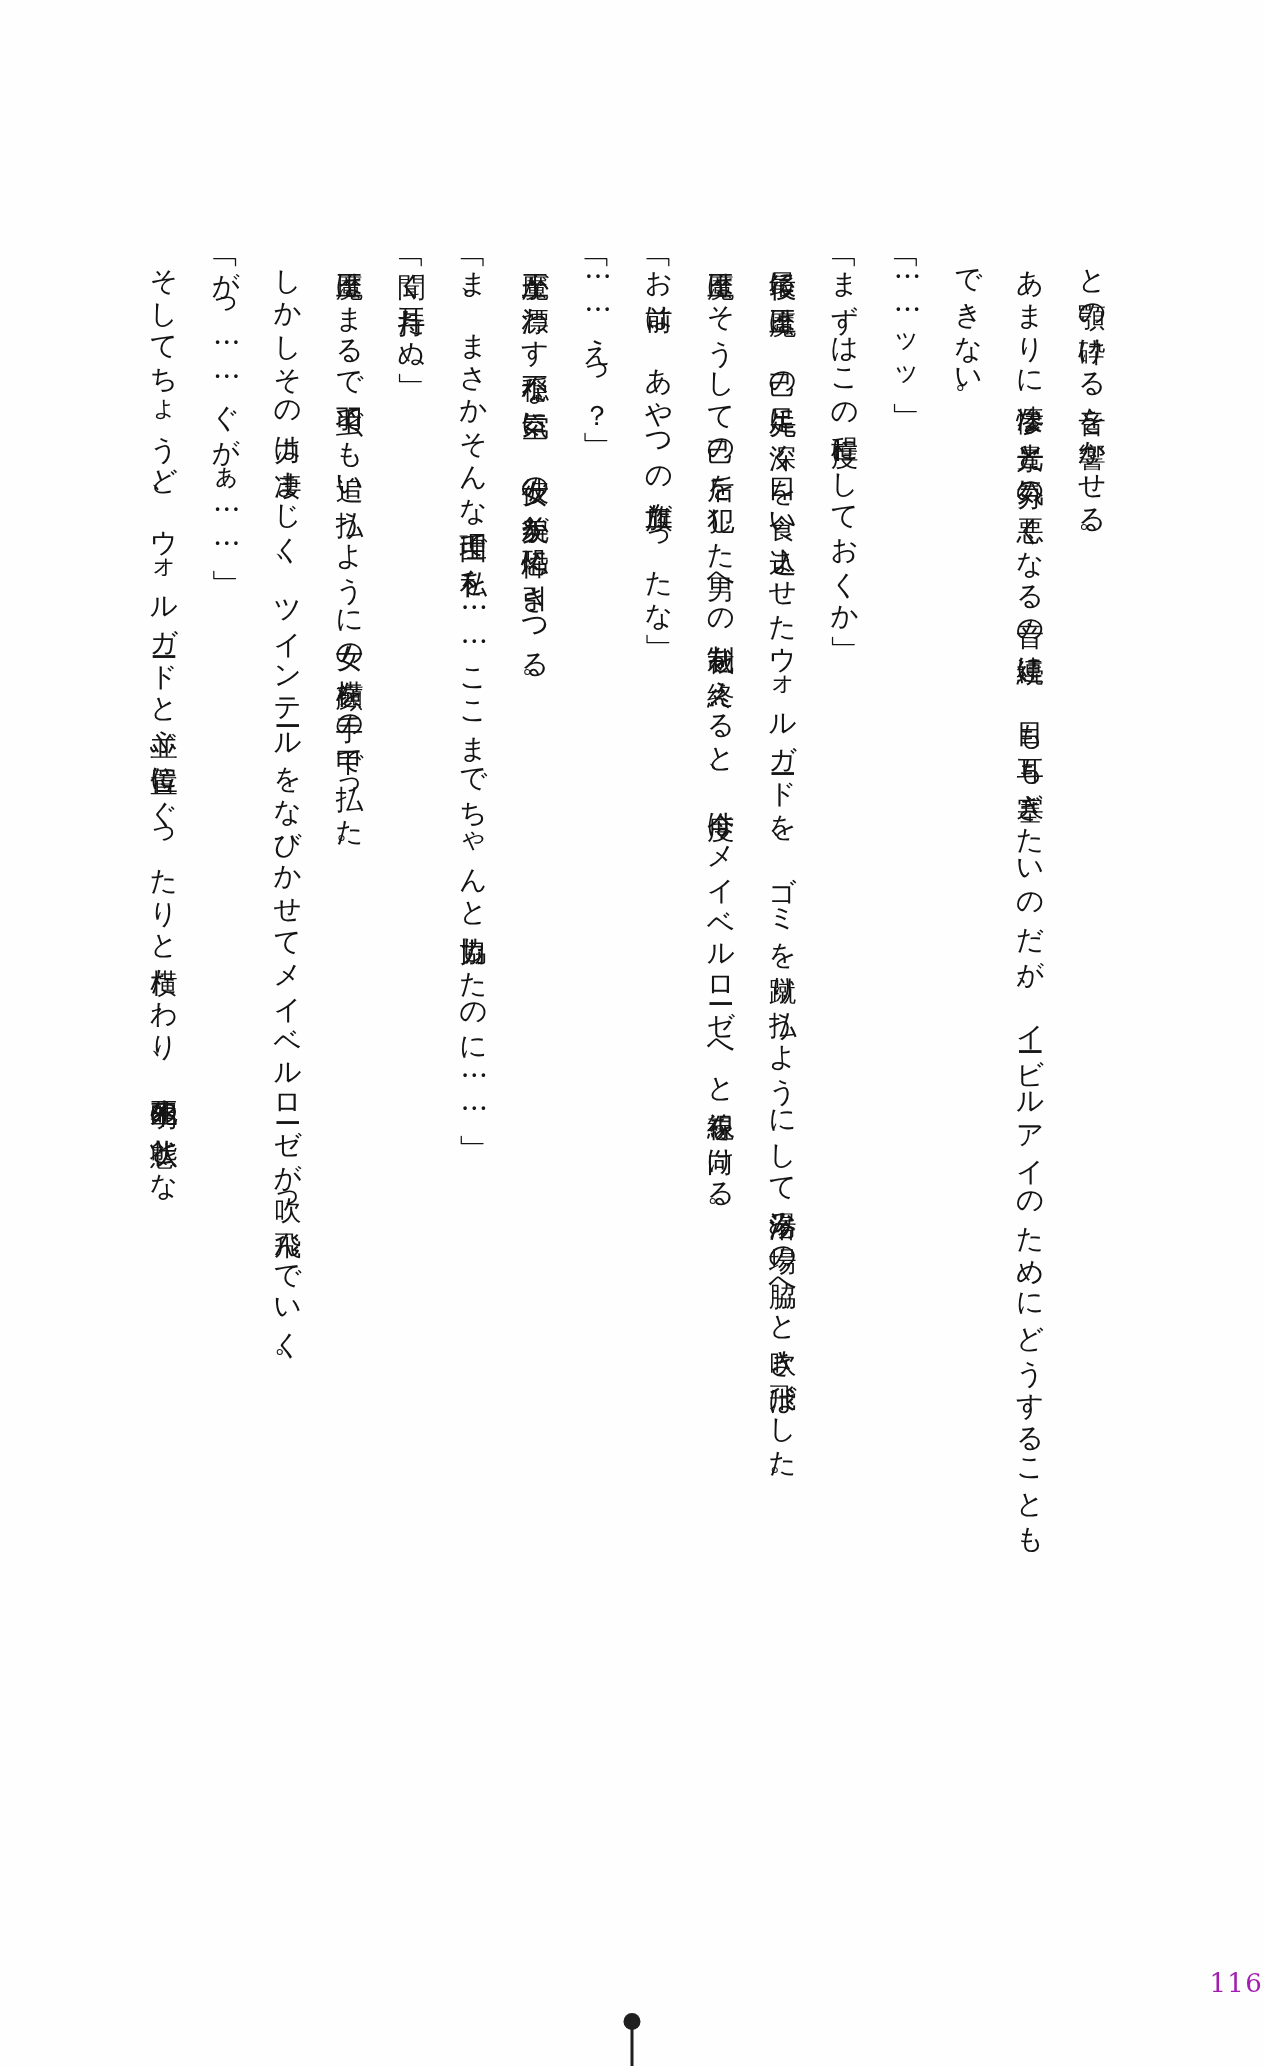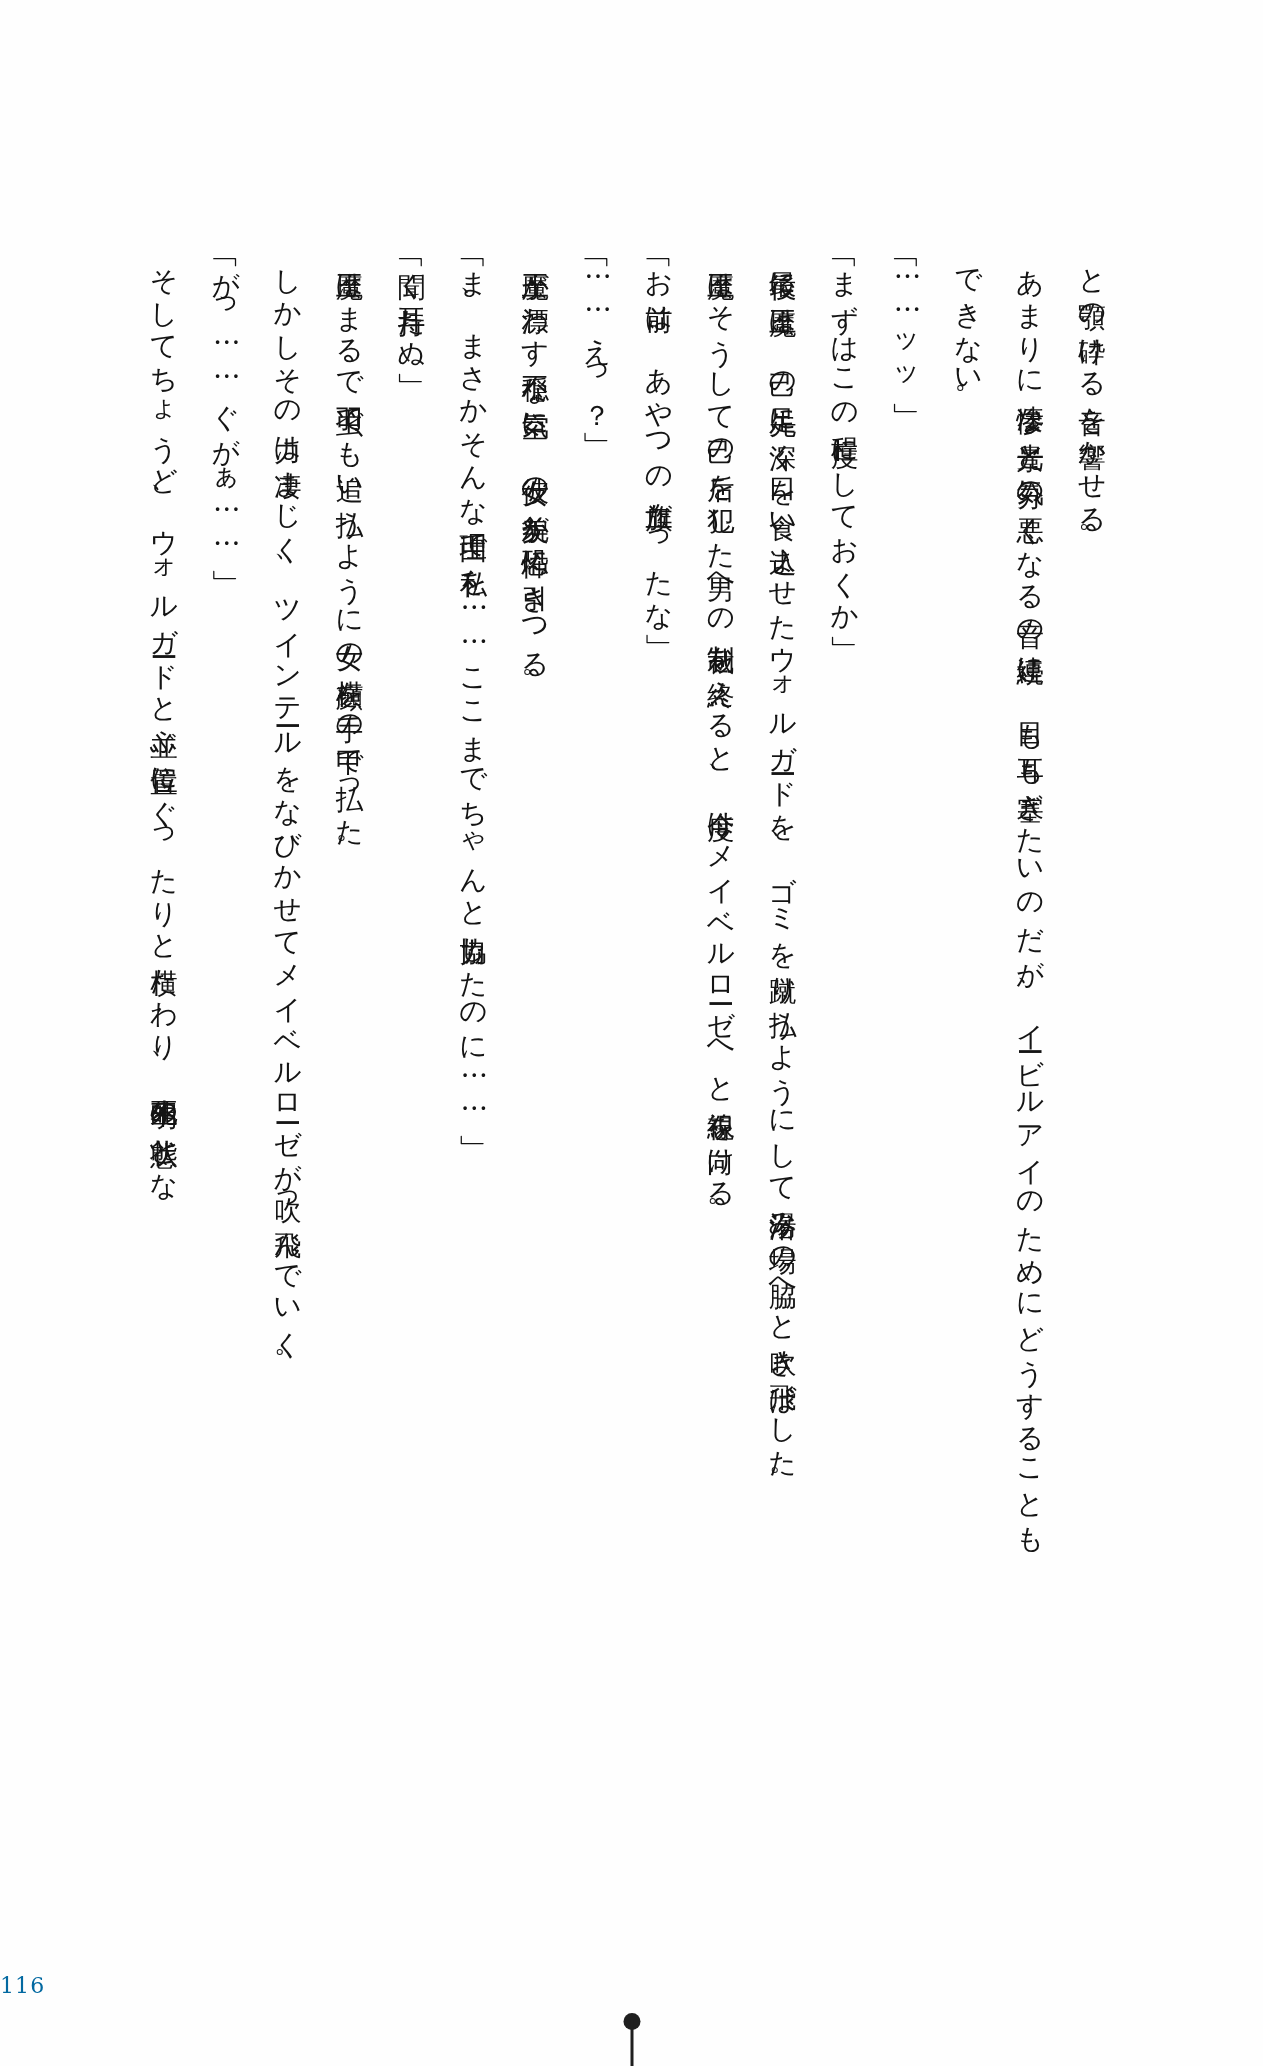--- a/index.html
+++ b/index.html
@@ -52,24 +52,24 @@
   
   .indent {
     padding-top: 28px;
   }
 
   .page-number {
     position: absolute;
     left: 0;
     right: 0;
     bottom: 68px;
-    text-align: left;
+    text-align: right;
     font-family: "DejaVu Serif", "Liberation Serif", serif;
-    font-size: 22px;
-    color: #0369a1;
+    font-size: 26px;
+    color: #a21caf;
     letter-spacing: 0.05em;
   }
 
   
   .footer-mark {
     position: absolute;
     left: 50%;
     bottom: 0;
     transform: translateX(-50%);
     width: 3px;

